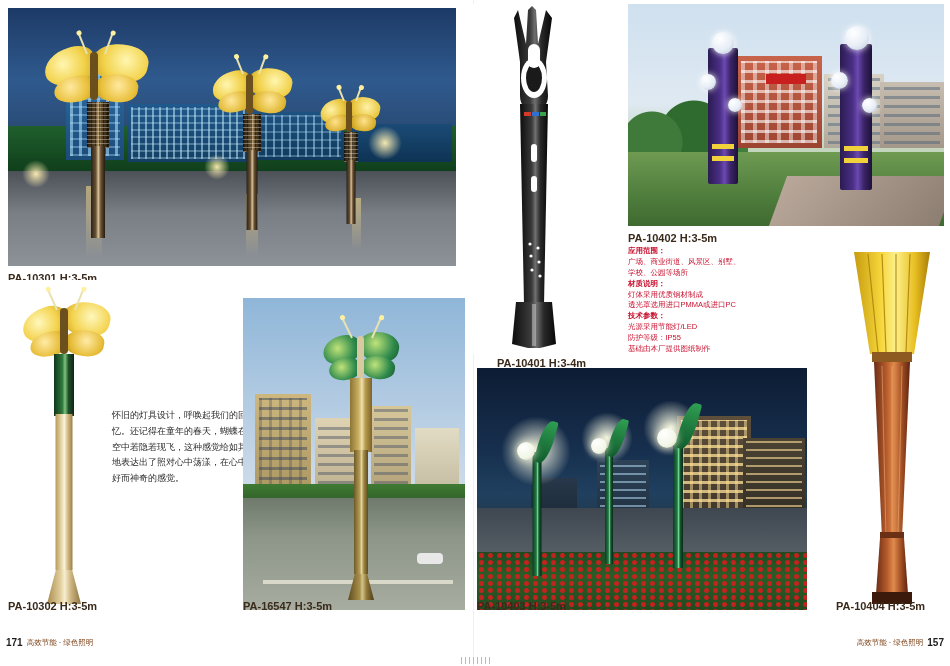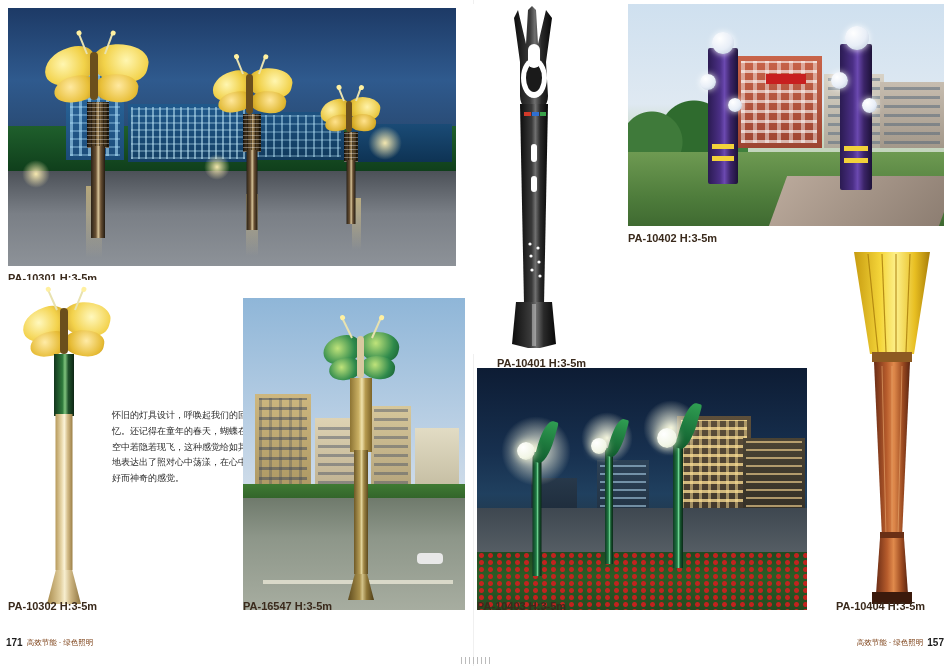--- a/index.html
+++ b/index.html
@@ -274,21 +274,21 @@
         <circle cx="61" cy="252" r="1.6"></circle>
           <circle cx="69" cy="258" r="1.6"></circle>
         <circle cx="62" cy="266" r="1.6"></circle>
           <circle cx="70" cy="272" r="1.6"></circle>
       </g>
 
       <path d="M46 298 L82 298 L86 340 L70 344 L58 344 L42 340 Z" fill="url(#blk)"></path>
       <path d="M62 300 L66 300 L66 342 L62 342 Z" fill="#fff" opacity=".35"></path>
     </svg>
   </div>
-  <div class="caption abs" style="left:497px;top:357px;">PA-10401 H:3-5m</div>
+  <div class="caption abs" style="left:497px;top:357px;">PA-10401 H:3-4m</div>
 
   <div class="photo" id="ph-10402">
     <div class="trees"></div>
     <div class="bl bl1"></div>
     <div class="bl bl2"></div>
     <div class="bl bl3"></div>
     <div class="sign"></div>
     <div class="lawn"></div>
     <div class="road"></div>
 
@@ -305,20 +305,32 @@
       <div class="col"></div>
       <div class="ball" style="left:5px;top:-18px;width:24px;height:24px;"></div>
       <div class="ball" style="left:-9px;top:28px;width:17px;height:17px;"></div>
       <div class="ball" style="left:22px;top:54px;width:15px;height:15px;"></div>
       <div class="band" style="top:102px;"></div>
       <div class="band" style="top:114px;"></div>
     </div>
   </div>
   <div class="caption abs" style="left:628px;top:232px;text-align:right;">PA-10402 H:3-5m</div>
 
+  <div class="spec">
+    <div class="h">应用范围：</div>
+    <div>广场、商业街道、风景区、别墅、</div>
+    <div>学校、公园等场所</div>
+    <div class="h">材质说明：</div>
+    <div>灯体采用优质钢材制成</div>
+    <div>透光罩选用进口PMMA或进口PC</div>
+    <div class="h">技术参数：</div>
+    <div>光源采用节能灯/LED</div>
+    <div>防护等级：IP55</div>
+    <div>基础由本厂提供图纸制作</div>
+  </div>
 
   <div class="photo" id="ph-10302">
     <div class="bf" style="left:6px;top:6px;width:100px;height:318px;">
       <div class="wing" style="left:8px;top:22px;width:46px;height:32px;transform:rotate(-18deg);
         background:radial-gradient(circle at 38% 40%,#fff8bd,#f3d24c 55%,#c2901a);"></div>
       <div class="wing" style="left:48px;top:16px;width:48px;height:34px;transform:rotate(14deg);
         background:radial-gradient(circle at 60% 40%,#fff8bd,#f3d24c 55%,#c2901a);"></div>
       <div class="wing" style="left:16px;top:46px;width:38px;height:24px;transform:rotate(-10deg);
         background:radial-gradient(circle at 40% 40%,#ffeba6,#e6bb34 60%,#a97c12);"></div>
       <div class="wing" style="left:50px;top:44px;width:40px;height:26px;transform:rotate(10deg);

